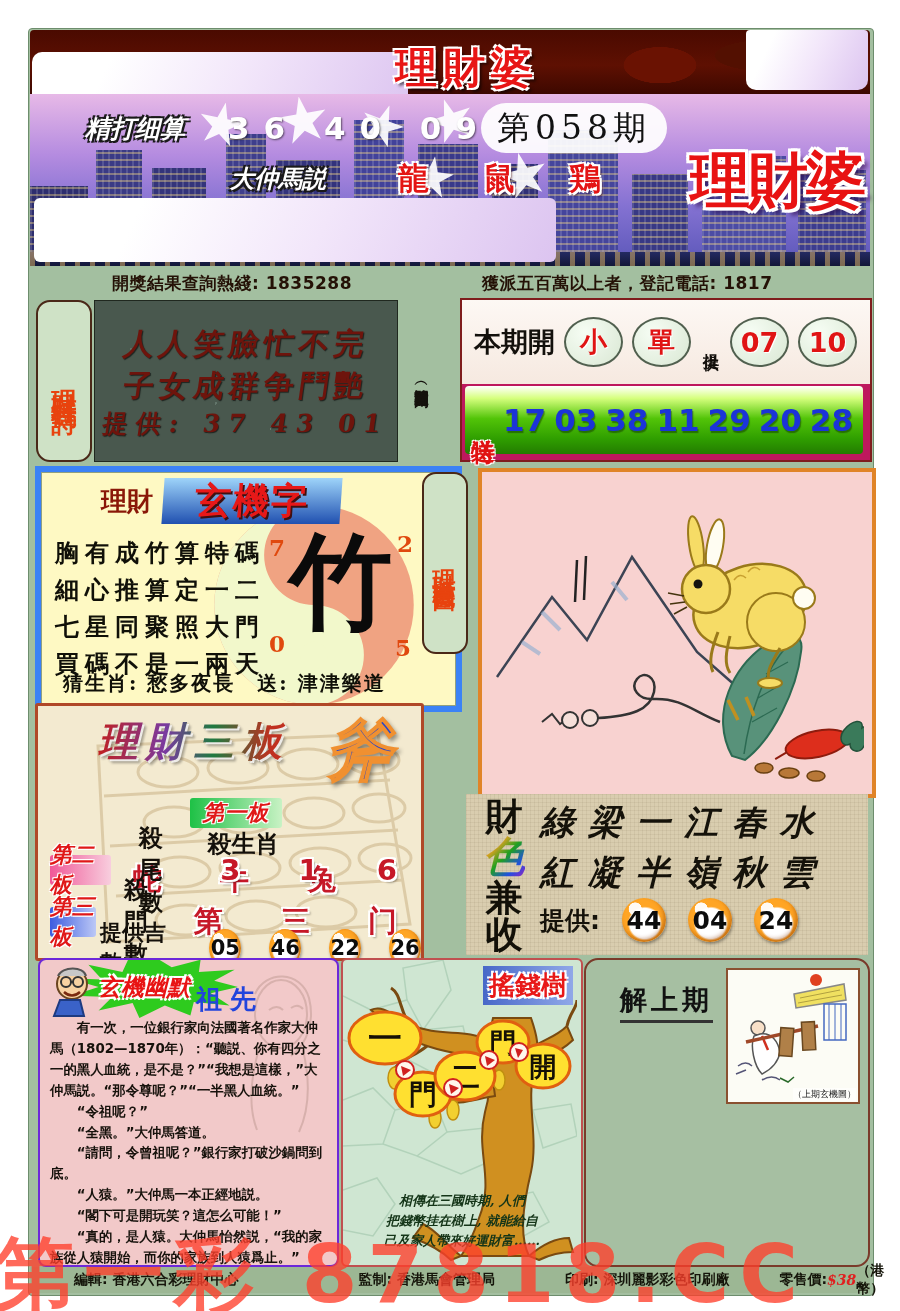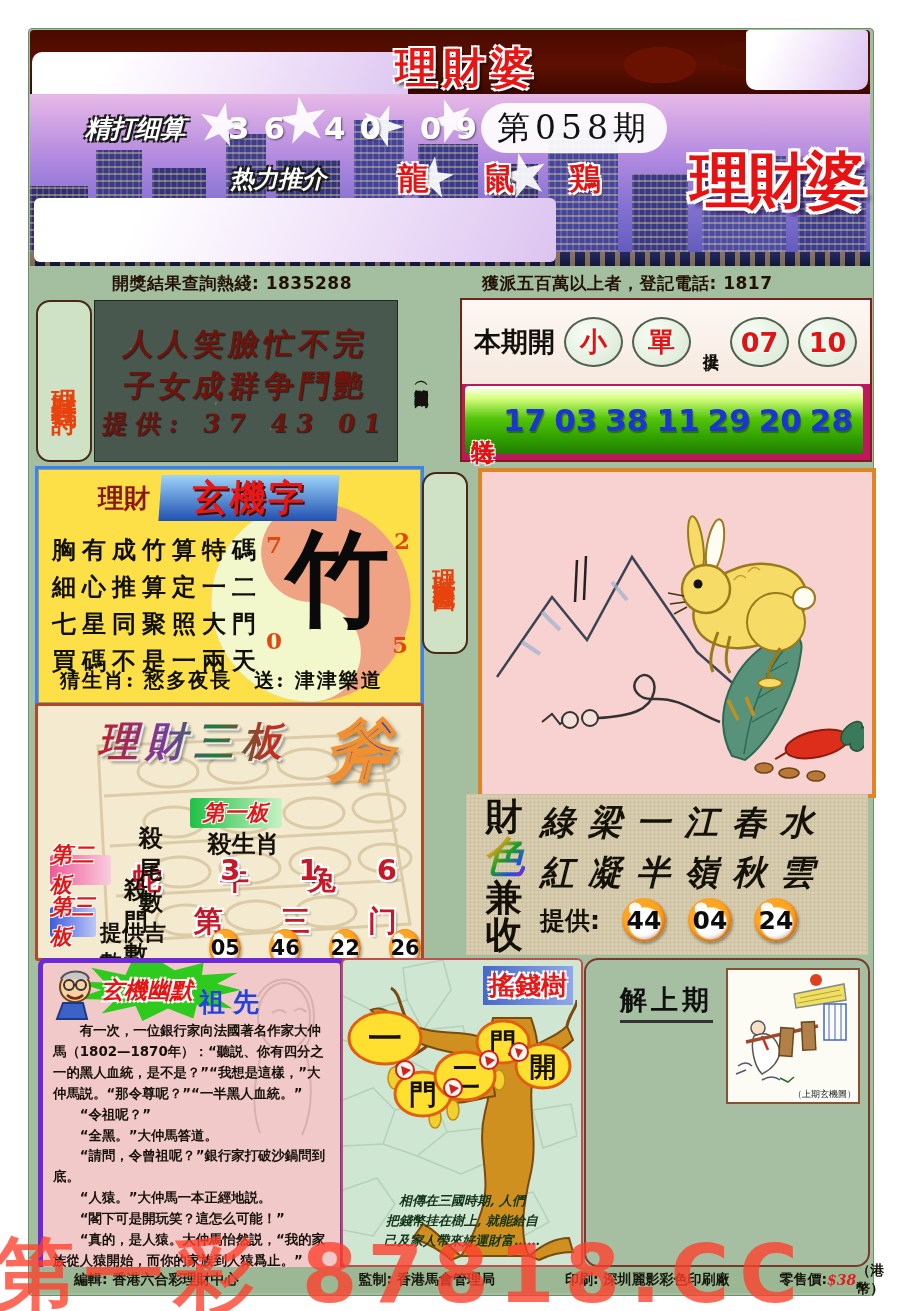--- a/index.html
+++ b/index.html
@@ -78,21 +78,21 @@
   .tigong-stack{writing-mode:vertical-rl;font-size:16px;font-weight:bold;color:#13100c;letter-spacing:2px;}
   .tesong-bar{position:absolute;left:3px;top:86px;width:398px;height:68px;border-radius:4px;
       background:linear-gradient(180deg,#ffffff 0%,#d6ff7e 18%,#52c408 48%,#2f9e00 78%,#237c00 100%);
       display:flex;align-items:center;}
   .tesong-label{writing-mode:vertical-rl;text-orientation:upright;font-size:24px;font-weight:bold;color:#e01212;
       margin-left:6px;line-height:1;letter-spacing:0;
       text-shadow:-1px -1px 0 #fff,1px -1px 0 #fff,-1px 1px 0 #fff,1px 1px 0 #fff;}
   .tesong-nums{display:flex;justify-content:space-between;flex:1;padding:0 10px 0 8px;}
   .tesong-nums span{font-size:31px;font-weight:bold;color:#1b34d8;text-shadow:1px 2px 1px rgba(10,40,0,.45);}
   
-  .xjz{left:35px;top:466px;width:383px;height:234px;background:#fde047;border:3px solid #3b82f6;box-shadow:inset 0 0 0 1px #90a080;overflow:hidden;}
+  .xjz{left:35px;top:466px;width:383px;height:234px;background:#fef9c3;border:6px solid #3b82f6;box-shadow:inset 0 0 0 1px #90a080;overflow:hidden;padding-left:32px;}
   .xjz-prefix{position:absolute;left:60px;top:12px;font-size:26px;font-weight:bold;color:#8a1808;font-family:"DejaVu Serif","Liberation Serif",serif;}
   .xjz-titlebar{position:absolute;left:122px;top:6px;width:178px;height:46px;transform:skewX(-4deg);
       background:linear-gradient(180deg,#9ed4fa,#2050b0);display:flex;align-items:center;justify-content:center;}
   .xjz-titlebar span{font-size:36px;font-weight:bold;color:#e81818;font-family:"DejaVu Serif","Liberation Serif",serif;
       text-shadow:2px 2px 0 #401010;letter-spacing:2px;}
   .xjz-poem{position:absolute;left:14px;top:62px;font-size:24px;font-weight:bold;color:#101008;
       font-family:"DejaVu Serif","Liberation Serif",serif;line-height:37px;letter-spacing:6px;}
   .xjz-big{position:absolute;left:248px;top:58px;font-size:104px;font-weight:bold;color:#0a0a0a;
       font-family:"DejaVu Serif","Liberation Serif",serif;line-height:1;}
   .xjz-corner{position:absolute;font-size:23px;font-weight:bold;color:#e0490e;font-family:"DejaVu Serif","Liberation Serif",serif;}
@@ -134,21 +134,21 @@
                  repeating-linear-gradient(90deg, rgba(90,70,40,.07) 0 1px, transparent 1px 4px),#d9cdaf;}
   .caise-v{position:absolute;left:16px;top:4px;width:44px;display:flex;flex-direction:column;align-items:center;line-height:1.02;}
   .caise-v span{font-size:37px;font-weight:bold;color:#121008;font-family:"DejaVu Serif","Liberation Serif",serif;}
   .caise-v .rainbow{font-style:italic;background:linear-gradient(135deg,#e02020,#f0a020 25%,#20a020 50%,#2050e0 75%,#a020c0);
       -webkit-background-clip:text;background-clip:text;color:transparent;font-size:42px;}
   .caise-line{position:absolute;left:74px;font-size:34px;font-weight:bold;color:#15120a;letter-spacing:14px;white-space:nowrap;
       font-family:"DejaVu Serif","Liberation Serif",serif;font-style:italic;}
   .caise-bottom{position:absolute;left:74px;top:104px;display:flex;align-items:center;}
   .caise-bottom .lbl{font-size:25px;font-weight:bold;color:#15120a;}
   
-  .joke{left:38px;top:958px;width:297px;height:305px;background:#f2c9c9;border:5px solid #6d28d9;border-radius:8px;overflow:hidden;}
+  .joke{left:38px;top:958px;width:297px;height:305px;background:#f2c9c9;border:2px solid #6d28d9;border-radius:8px;overflow:hidden;}
   .joke-sketch{position:absolute;right:6px;top:4px;opacity:.22;}
   .burst{position:absolute;left:28px;top:-4px;width:170px;height:62px;background:#2ecb1e;
       clip-path:polygon(50% 0,61% 18%,78% 6%,77% 26%,98% 22%,86% 40%,100% 50%,84% 60%,95% 80%,74% 74%,72% 96%,57% 80%,42% 100%,38% 76%,18% 88%,26% 66%,2% 64%,18% 50%,0 36%,20% 38%,12% 14%,32% 26%,36% 2%);}
   .joke-badge{position:absolute;left:58px;top:12px;font-size:23px;font-weight:bold;font-style:italic;color:#e81414;
       text-shadow:-2px -2px 0 #fff,2px -2px 0 #fff,-2px 2px 0 #fff,2px 2px 0 #fff;}
   .joke-title{position:absolute;left:156px;top:22px;font-size:26px;font-weight:bold;color:#2244dd;letter-spacing:8px;}
   .joke-body{position:absolute;left:10px;top:58px;width:277px;font-size:13.4px;line-height:1.56;color:#17120c;font-weight:bold;}
   .joke-body p{margin:0;}
   
   .tree{left:341px;top:958px;width:238px;height:305px;background:#cfe6d2;border:2px solid #c05050;border-radius:6px;overflow:hidden;}
@@ -199,21 +199,21 @@
     <div class="water"></div>
     <div class="star" style="left:168px;top:8px;width:46px;height:46px;transform:rotate(12deg);"></div>
     <div class="star" style="left:248px;top:2px;width:50px;height:50px;transform:rotate(-10deg);"></div>
     <div class="star" style="left:330px;top:10px;width:44px;height:44px;transform:rotate(20deg);"></div>
     <div class="star" style="left:398px;top:4px;width:46px;height:46px;transform:rotate(-18deg);"></div>
     <div class="star" style="left:380px;top:62px;width:44px;height:44px;transform:rotate(8deg);"></div>
     <div class="star" style="left:470px;top:58px;width:48px;height:48px;transform:rotate(-14deg);"></div>
   </div>
   <div class="abs slogan1">精打细算</div>
   <div class="abs slogan1-nums">36 40 09</div>
-  <div class="abs slogan2">热力推介</div>
+  <div class="abs slogan2">大仲馬説</div>
   <div class="abs zodiac">龍 鼠 鶏</div>
   <div class="abs issue-box">
     <span>第058期</span>
   </div>
   <div class="abs big-title">理財婆</div>
   <div class="abs white-blk wb-bottom"></div>
 
   <div class="abs hotline" style="left:112px;top:272px;">開獎結果查詢熱綫:  1835288</div>
   <div class="abs hotline" style="left:482px;top:272px;">獲派五百萬以上者，登記電話:  1817</div>
 

